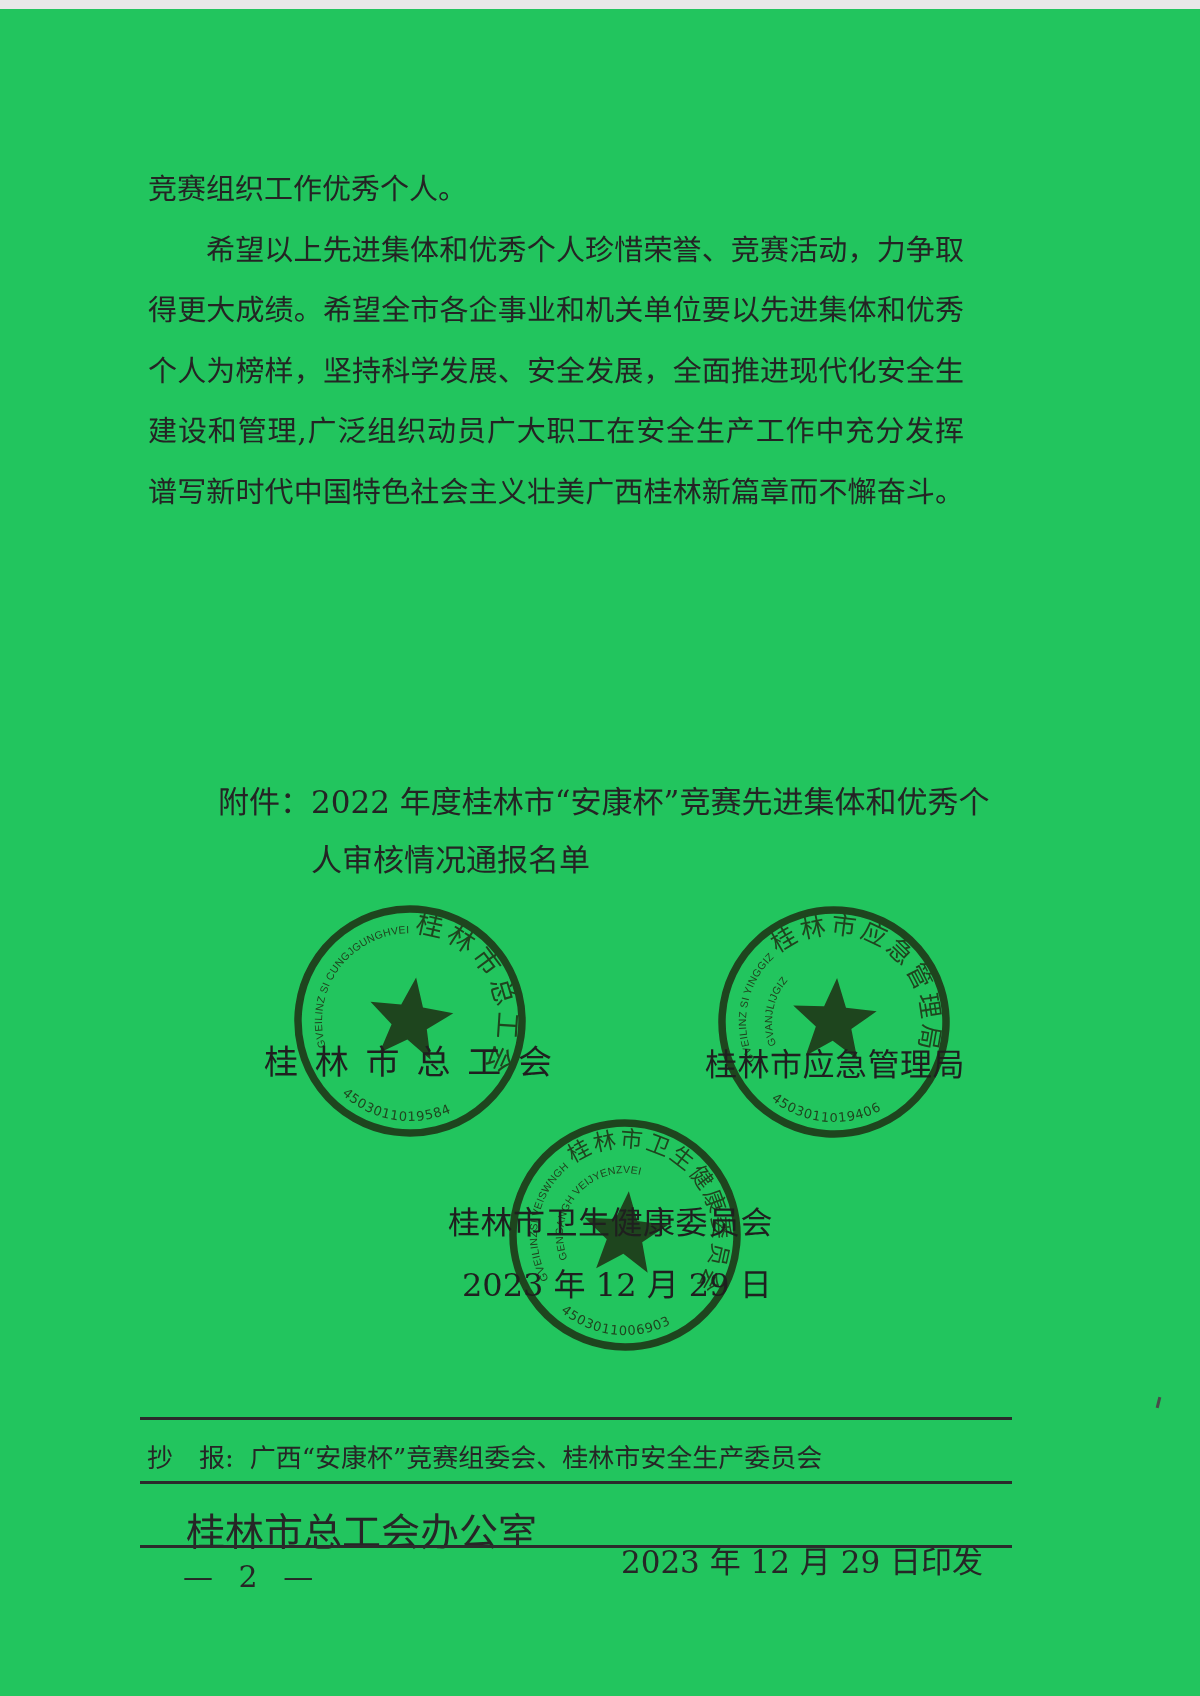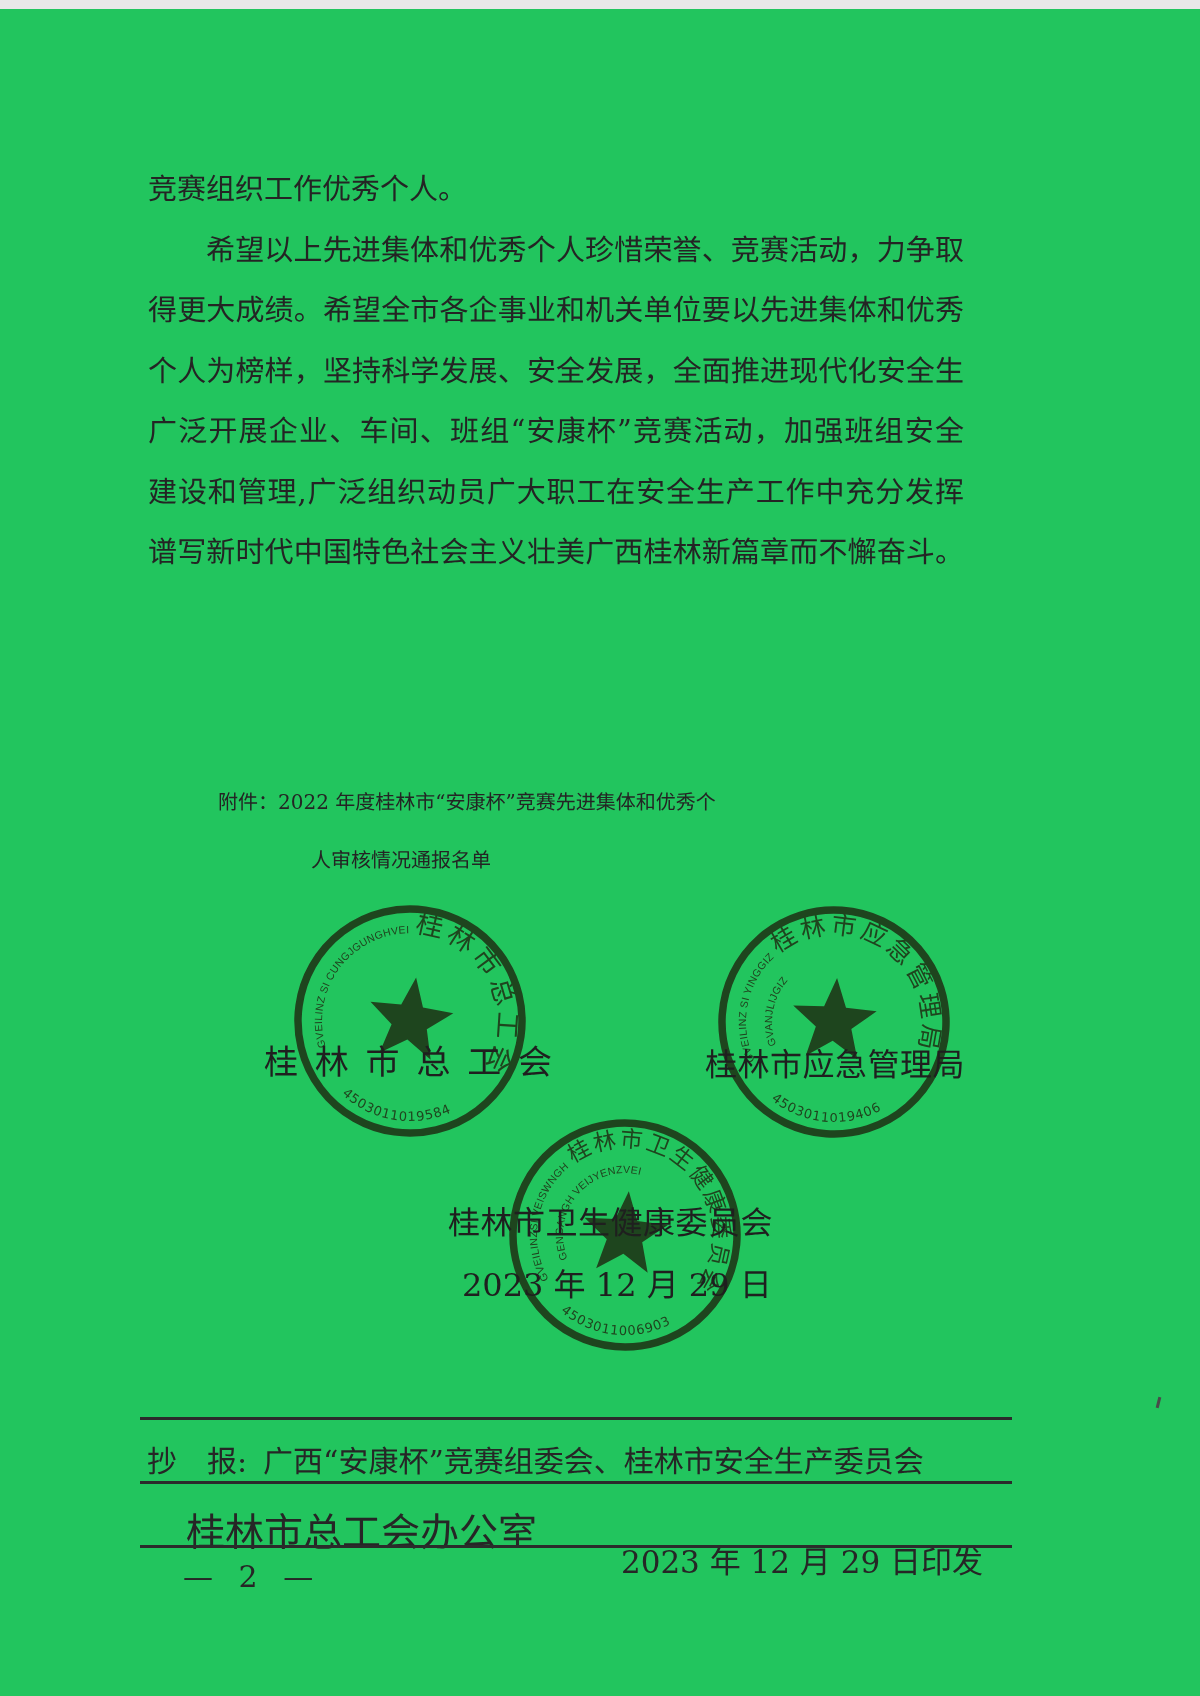--- a/index.html
+++ b/index.html
@@ -13,21 +13,21 @@
   .body-text {
     position:absolute; left:148px; top:150px; width:816px;
     font-size:29px; line-height:60.5px; color:#242424;
   }
   .bline { text-align:justify; text-align-last:justify; height:60.5px; }
   .bline.first { text-align-last:left; }
   .bline.indent { padding-left:58px; width:758px; }
   
   .attachment {
     position:absolute; left:218px; top:764px; width:790px;
-    font-size:20px; line-height:58px; color:#242424;
+    font-size:31px; line-height:58px; color:#242424;
   }
   .attachment .cont { padding-left:93px; }
   
   .sig { position:absolute; white-space:nowrap; color:#1f1f1f; z-index:3; }
   .org-left   { left:264px; top:1026px; font-size:34px; letter-spacing:3px; }
   .org-right  { left:705px; top:1030px; font-size:32px; letter-spacing:0.5px; }
   .org-center { left:448px; top:1188px; font-size:32px; letter-spacing:0.5px; }
   .sig-date   { left:462px; top:1250px; font-size:32px; }
   
   .seal { position:absolute; width:240px; height:240px; z-index:2;
@@ -40,39 +40,38 @@
   .ring-cn    { font-family:"DejaVu Serif",serif; }
   .cn0 { font-size:27px;   letter-spacing:4px; }
   .cn1 { font-size:25px;   letter-spacing:3.5px; }
   .cn2 { font-size:22.5px; letter-spacing:2.5px; }
   .num-text { font-family:"DejaVu Sans","Liberation Sans",sans-serif;
               font-size:13px; letter-spacing:0.8px; }
   .seal text { fill:#dd4b41; }
   
   .rule { position:absolute; left:140px; width:872px; height:3px; background:#2b2b2b; }
   .rule-1 { top:1408px; } .rule-2 { top:1472px; } .rule-3 { top:1536px; }
-  .copy-line { position:absolute; left:147px; top:1428px; font-size:30px; white-space:nowrap; }
+  .copy-line { position:absolute; left:147px; top:1428px; font-size:26px; white-space:nowrap; }
   .copy-line .label { margin-right:16px; }
   .issuer { position:absolute; left:186px; top:1492px; font-size:39px; white-space:nowrap; }
   .print-date { position:absolute; right:217px; top:1528px; font-size:31px; white-space:nowrap; }
   .page-num { position:absolute; left:183px; top:1550px; font-size:30px; letter-spacing:8px; }
   .speck { position:absolute; left:1157px; top:1388px; width:3px; height:11px;
            background:#4a4a4a; transform:rotate(14deg); }
 </style>
 </head>
 <body>
 
 <div class="page">
 
   <div class="body-text">
     <div class="bline first">竞赛组织工作优秀个人。</div>
     <div class="bline indent">希望以上先进集体和优秀个人珍惜荣誉、竞赛活动，力争取</div>
     <div class="bline">得更大成绩。希望全市各企事业和机关单位要以先进集体和优秀</div>
     <div class="bline">个人为榜样，坚持科学发展、安全发展，全面推进现代化安全生</div>
-    <div class="bline">广泛开展企业、车间、班组“安康杯”竞赛活动，加强班组安全</div>
     <div class="bline">建设和管理,广泛组织动员广大职工在安全生产工作中充分发挥</div>
     <div class="bline">谱写新时代中国特色社会主义壮美广西桂林新篇章而不懈奋斗。</div>
   </div>
 
   <div class="attachment">
     <div>附件：2022 年度桂林市“安康杯”竞赛先进集体和优秀个</div>
     <div class="cont">人审核情况通报名单</div>
   </div>
 
   <div class="sig org-left">桂 林 市 总 工 会</div>

